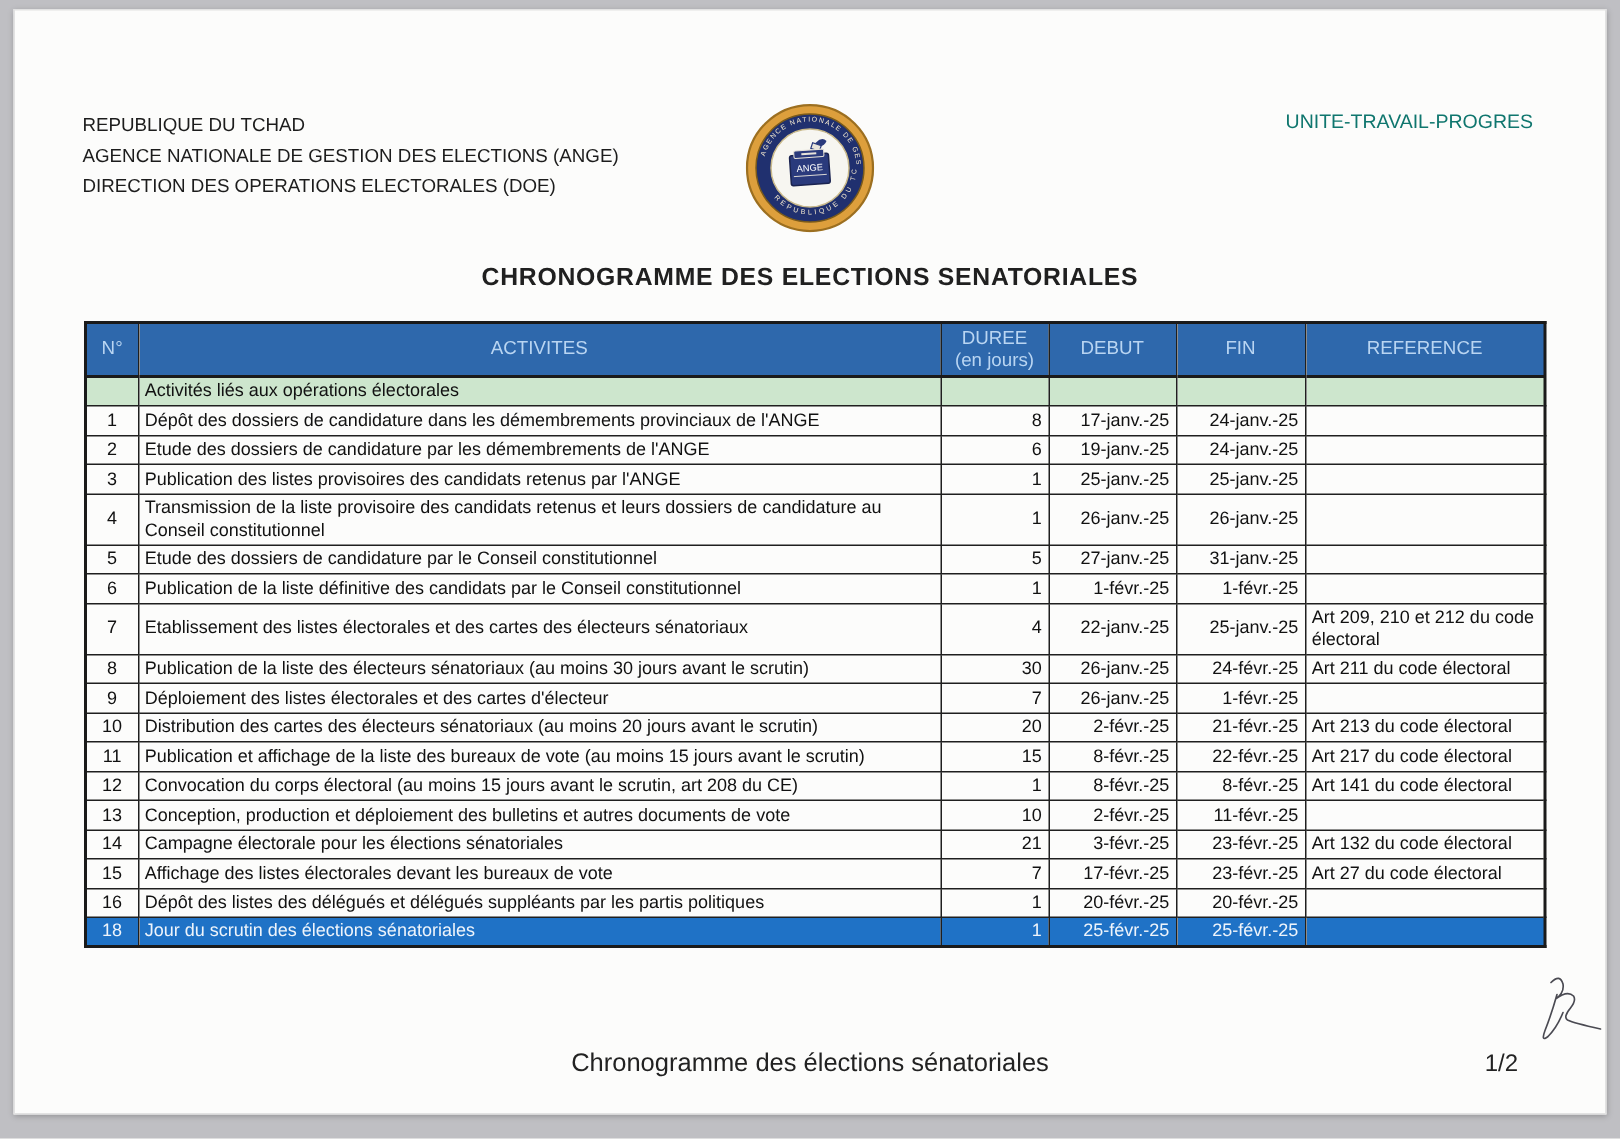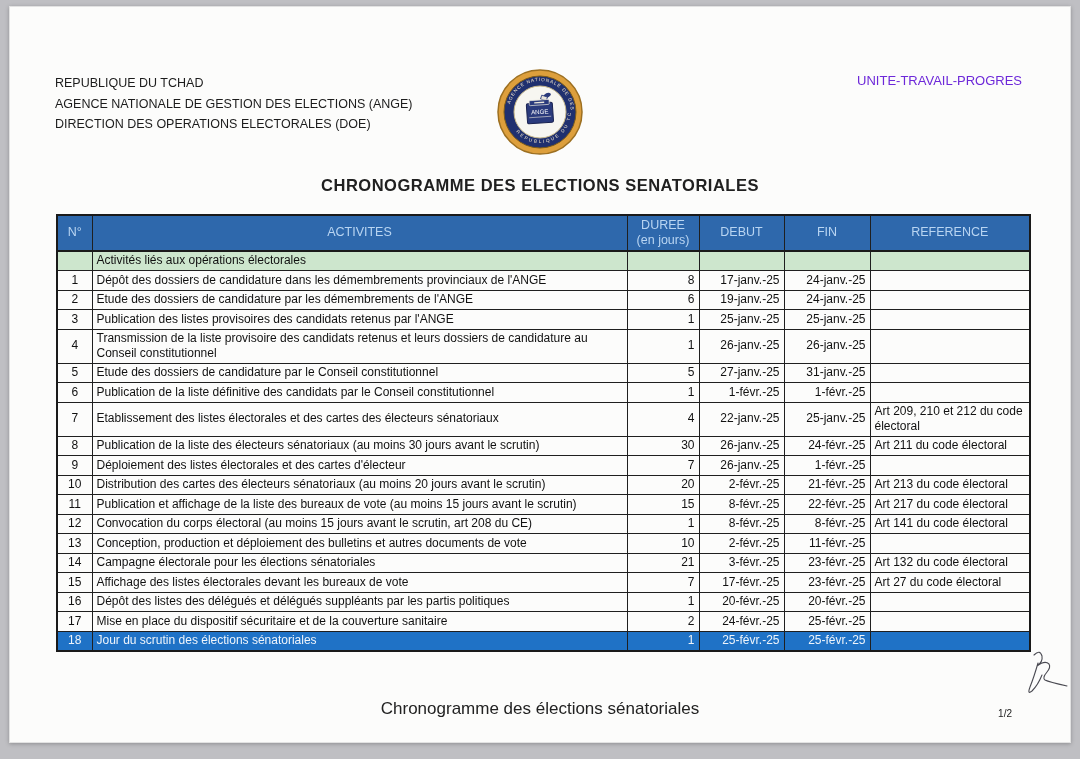--- a/index.html
+++ b/index.html
@@ -17,21 +17,21 @@
     border: 1px solid #e2e2e2;
     box-shadow: 0 1px 4px rgba(0,0,0,.25);
   }
   
   .org-block {
     position: absolute; top: 66px; left: 45px;
     font-size: 12.5px; color: #1c1c1c; line-height: 20.5px;
   }
   .motto {
     position: absolute; top: 66px; right: 48px;
-    font-size: 13px; color: #6d28d9;
+    font-size: 13px; color: #0f766e;
   }
   .logo {
     position: absolute; top: 62px; left: 50%; transform: translateX(-50%);
   }
   .doc-title {
     position: absolute; top: 169px; width: 100%;
     text-align: center; font-size: 16.5px; color: #202020;
     letter-spacing: .5px;
     font-weight: bold;
   }
@@ -77,21 +77,21 @@
     background: var(--highlight_bg);
     color: var(--highlight_text);
   }
   
   .footer-title {
     position: absolute; bottom: 23px; width: 100%;
     text-align: center; font-size: 17px; color: #222;
   }
   .page-number {
     position: absolute; bottom: 23px; right: 58px;
-    font-size: 10px; color: #222;
+    font-size: 16px; color: #222;
   }
   .signature {
     position: absolute; top: 642px; left: 1010px;
   }
 </style>
 </head>
 <body>
 
 <div class="paper">
 
@@ -284,28 +284,20 @@
       <td class="c-ref">Art 27 du code électoral</td>
     </tr>
         <tr>
       <td class="c-num">16</td>
       <td class="c-act">Dépôt des listes des délégués et délégués suppléants par les partis politiques</td>
       <td class="c-dur">1</td>
       <td class="c-debut">20-févr.-25</td>
       <td class="c-fin">20-févr.-25</td>
       <td class="c-ref"></td>
     </tr>
-        <tr>
-      <td class="c-num">17</td>
-      <td class="c-act">Mise en place du dispositif sécuritaire et de la couverture sanitaire</td>
-      <td class="c-dur">2</td>
-      <td class="c-debut">24-févr.-25</td>
-      <td class="c-fin">25-févr.-25</td>
-      <td class="c-ref"></td>
-    </tr>
         <tr class="highlight">
       <td class="c-num">18</td>
       <td class="c-act">Jour du scrutin des élections sénatoriales</td>
       <td class="c-dur">1</td>
       <td class="c-debut">25-févr.-25</td>
       <td class="c-fin">25-févr.-25</td>
       <td class="c-ref"></td>
     </tr>
       </tbody>
   </table>

